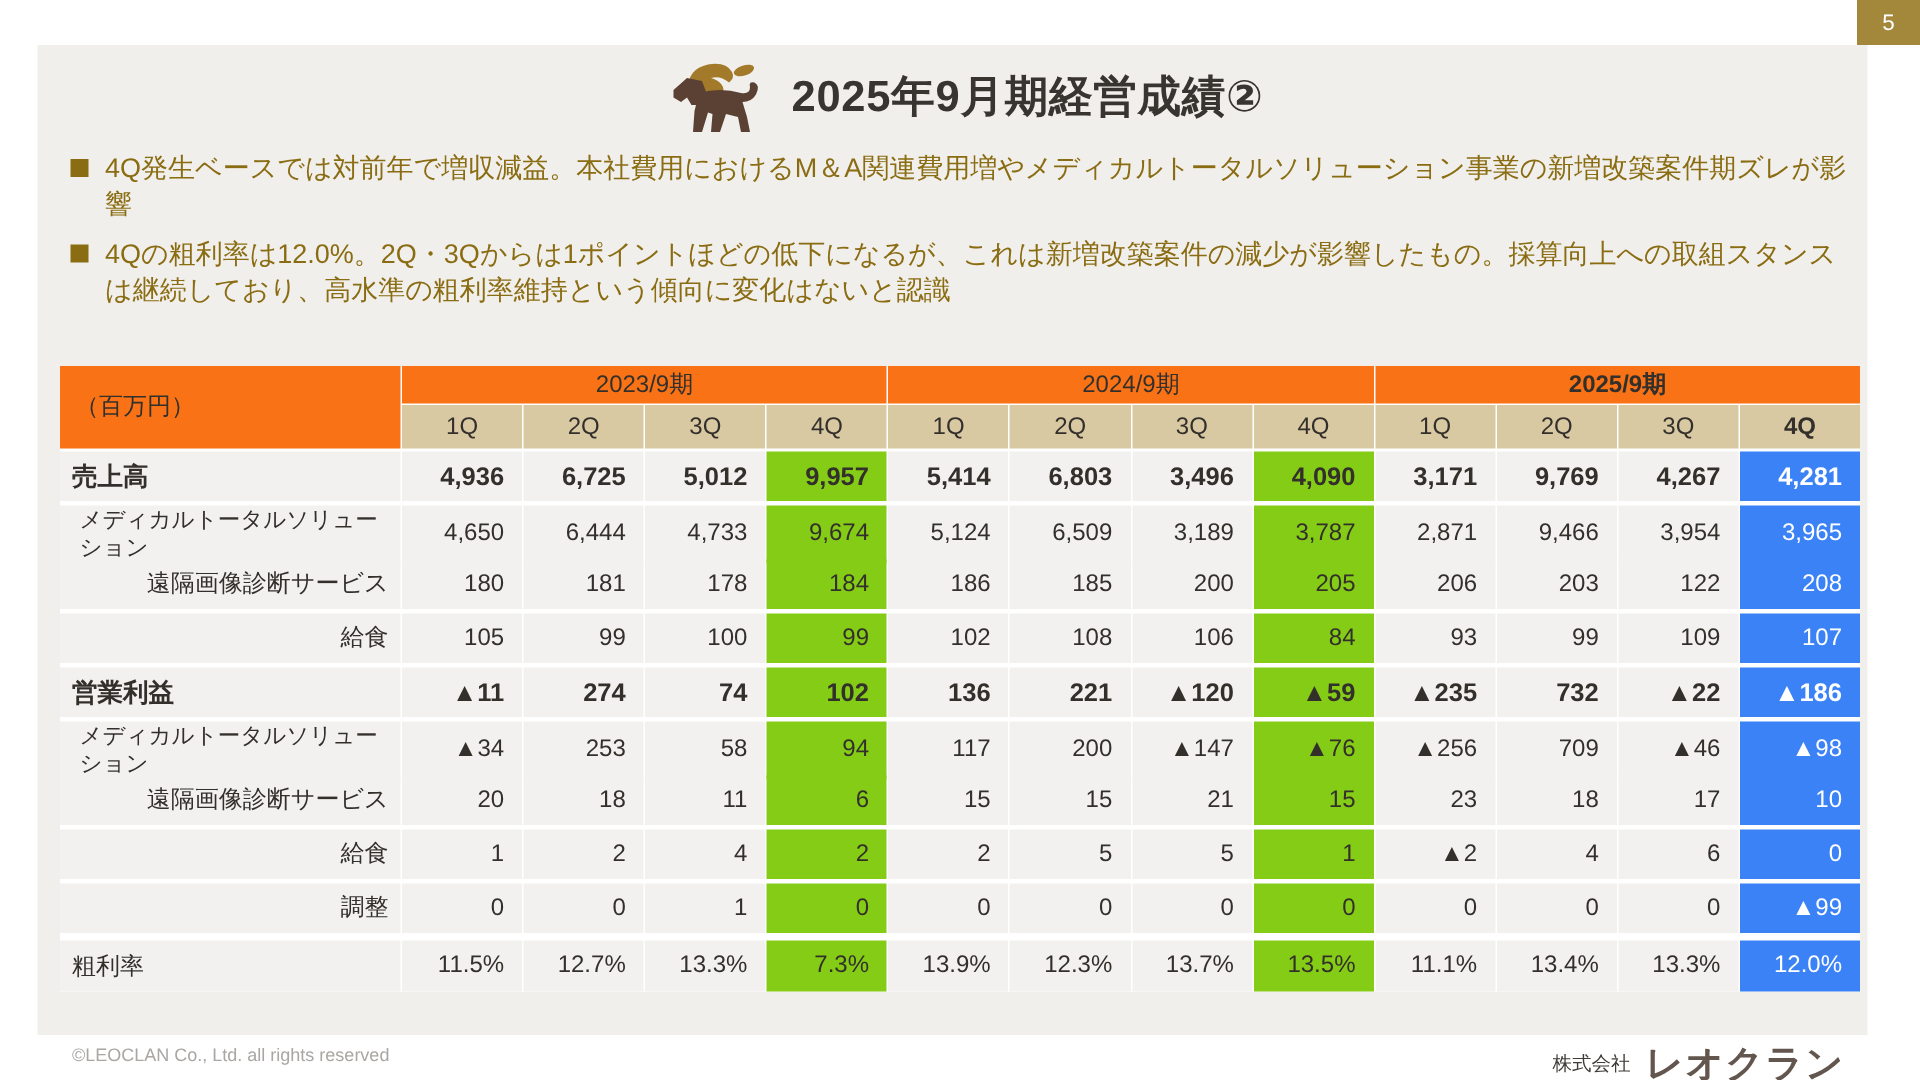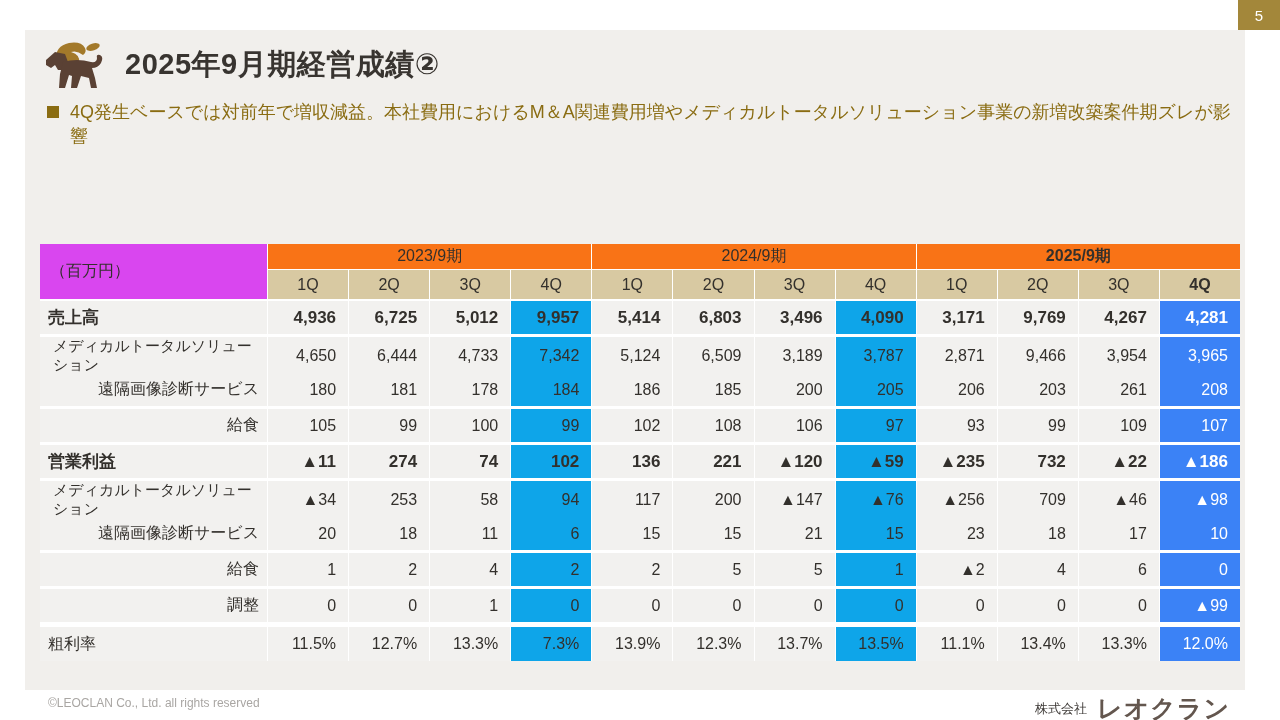--- a/index.html
+++ b/index.html
@@ -16,42 +16,42 @@
     position:absolute; top:0; right:0; width:42px; height:30px;
     background:#a3873a; color:#fff; font-size:15px;
     display:flex; align-items:center; justify-content:center;
   }
   
   .panel {
     position:absolute; left:25px; top:30px; width:1220px; height:660px;
     background:#f1efec;
   }
   
-  .hdr { display:flex; align-items:center; gap:20px; padding:8px 0 0 18px; height:62px; }
+  .hdr { display:flex; align-items:center; gap:20px; padding:8px 0 0 18px; height:62px;justify-content:center; }
   .logo { width:62px; height:54px; flex:none; }
   .title { font-size:29px; font-weight:bold; color:#383430; letter-spacing:0.5px; }
   
   .bullets { margin:8px 14px 0 20px; }
   .bullet { display:flex; color:#8a6c12; font-weight:normal; font-size:18px; line-height:24px; margin-bottom:9px; }
   .bullet .sq { width:12px; height:12px; background:#8a6c12; margin:6px 11px 0 2px; flex:none; }
   .bullet .btxt { flex:1; }
   
   .table-title { text-align:center; font-size:17px; font-weight:bold; color:#222; margin-top:5px; }
   
   .fin-table { position:absolute; left:15px; top:214px; width:1200px; background:#ffffff; }
   .thead {
     display:grid;
     grid-template-columns:227px repeat(12,1fr);
     grid-template-rows:25px 29px;
     gap:1px;
     background:#ffffff;
     margin-bottom:2px;
   }
   .unit-cell {
-    grid-column:1; grid-row:1/3; background:#d946ef;
+    grid-column:1; grid-row:1/3; background:#f97316;
     display:flex; align-items:center; padding-left:10px; font-size:16px;
   }
   .ycell {
     grid-row:1; background:#f97316; display:flex; align-items:center; justify-content:center;
     font-size:16px;
   }
   .ycell.y-bold { font-weight:bold; }
   .qcell {
     grid-row:2; background:#d8c9a2; display:flex; align-items:center; justify-content:center;
     font-size:16px;
@@ -62,21 +62,21 @@
     grid-template-columns:227px repeat(12,1fr);
     gap:1px;
     background:#ffffff;
     height:33px;
     margin-bottom:3px;
   }
   .trow.gap-above { margin-top:5px; height:34px; margin-bottom:0; }
   .rlabel, .cell { background:#f2f1ef; display:flex; align-items:center; font-size:16px; }
   .rlabel { padding-left:8px; }
   .cell { justify-content:flex-end; padding-right:12px; }
-  .cell.hl-light { background:#0ea5e9; }
+  .cell.hl-light { background:#84cc16; }
   .cell.hl-dark { background:#3b82f6; color:#ffffff; }
   .style-main .rlabel, .style-main .cell { font-weight:bold; font-size:17px; }
   .style-sub .rlabel { padding-left:13px; font-size:15px; }
   .style-subsub .rlabel { justify-content:flex-end; padding-right:8px; padding-left:0; }
   .style-footer .rlabel { padding-left:8px; }
   
   .copyright { position:absolute; left:48px; top:696px; font-size:12px; color:#a9a6a3; }
   .company { position:absolute; right:50px; top:692px; display:flex; align-items:center; gap:10px; }
   .company .prefix { font-size:13px; color:#3f3b38; }
   .company .brand { font-size:25px; font-weight:bold; color:#63564e; letter-spacing:1px; }
@@ -98,20 +98,24 @@
 
       <path d="M20,24 Q34,20 48,24 Q54,25 54,20 Q53,16 57,17 Q61,19 58,25 Q55,30 49,30 L52,40 L54,50 L48,50 L46,40 L38,38 L34,50 L28,50 L29,38 L26,37 L22,50 L16,50 L17,36 Z" fill="#5a4134"></path>
     </svg>
     <div class="title">2025年9月期経営成績②</div>
   </div>
 
   <div class="bullets">
     <div class="bullet">
       <span class="sq"></span>
       <span class="btxt">4Q発生ベースでは対前年で増収減益。本社費用におけるM＆A関連費用増やメディカルトータルソリューション事業の新増改築案件期ズレが影響</span>
+    </div>
+    <div class="bullet">
+      <span class="sq"></span>
+      <span class="btxt">4Qの粗利率は12.0%。2Q・3Qからは1ポイントほどの低下になるが、これは新増改築案件の減少が影響したもの。採算向上への取組スタンスは継続しており、高水準の粗利率維持という傾向に変化はないと認識</span>
     </div>
   </div>
 
 
   <div class="fin-table">
     <div class="thead">
       <div class="unit-cell">（百万円）</div>
       <div class="ycell" style="grid-column:2/6">2023/9期</div>
       <div class="ycell" style="grid-column:6/10">2024/9期</div>
       <div class="ycell y-bold" style="grid-column:10/14">2025/9期</div>
@@ -142,21 +146,21 @@
     <div class="cell">3,171</div>
     <div class="cell">9,769</div>
     <div class="cell">4,267</div>
     <div class="cell hl-dark">4,281</div>
   </div>
         <div class="trow style-sub">
     <div class="rlabel">メディカルトータルソリューション</div>
     <div class="cell">4,650</div>
     <div class="cell">6,444</div>
     <div class="cell">4,733</div>
-    <div class="cell hl-light">7,342</div>
+    <div class="cell hl-light">9,674</div>
     <div class="cell">5,124</div>
     <div class="cell">6,509</div>
     <div class="cell">3,189</div>
     <div class="cell hl-light">3,787</div>
     <div class="cell">2,871</div>
     <div class="cell">9,466</div>
     <div class="cell">3,954</div>
     <div class="cell hl-dark">3,965</div>
   </div>
         <div class="trow style-subsub">
@@ -164,33 +168,33 @@
     <div class="cell">180</div>
     <div class="cell">181</div>
     <div class="cell">178</div>
     <div class="cell hl-light">184</div>
     <div class="cell">186</div>
     <div class="cell">185</div>
     <div class="cell">200</div>
     <div class="cell hl-light">205</div>
     <div class="cell">206</div>
     <div class="cell">203</div>
-    <div class="cell">261</div>
+    <div class="cell">122</div>
     <div class="cell hl-dark">208</div>
   </div>
         <div class="trow style-subsub">
     <div class="rlabel">給食</div>
     <div class="cell">105</div>
     <div class="cell">99</div>
     <div class="cell">100</div>
     <div class="cell hl-light">99</div>
     <div class="cell">102</div>
     <div class="cell">108</div>
     <div class="cell">106</div>
-    <div class="cell hl-light">97</div>
+    <div class="cell hl-light">84</div>
     <div class="cell">93</div>
     <div class="cell">99</div>
     <div class="cell">109</div>
     <div class="cell hl-dark">107</div>
   </div>
         <div class="trow style-main">
     <div class="rlabel">営業利益</div>
     <div class="cell">▲11</div>
     <div class="cell">274</div>
     <div class="cell">74</div>

